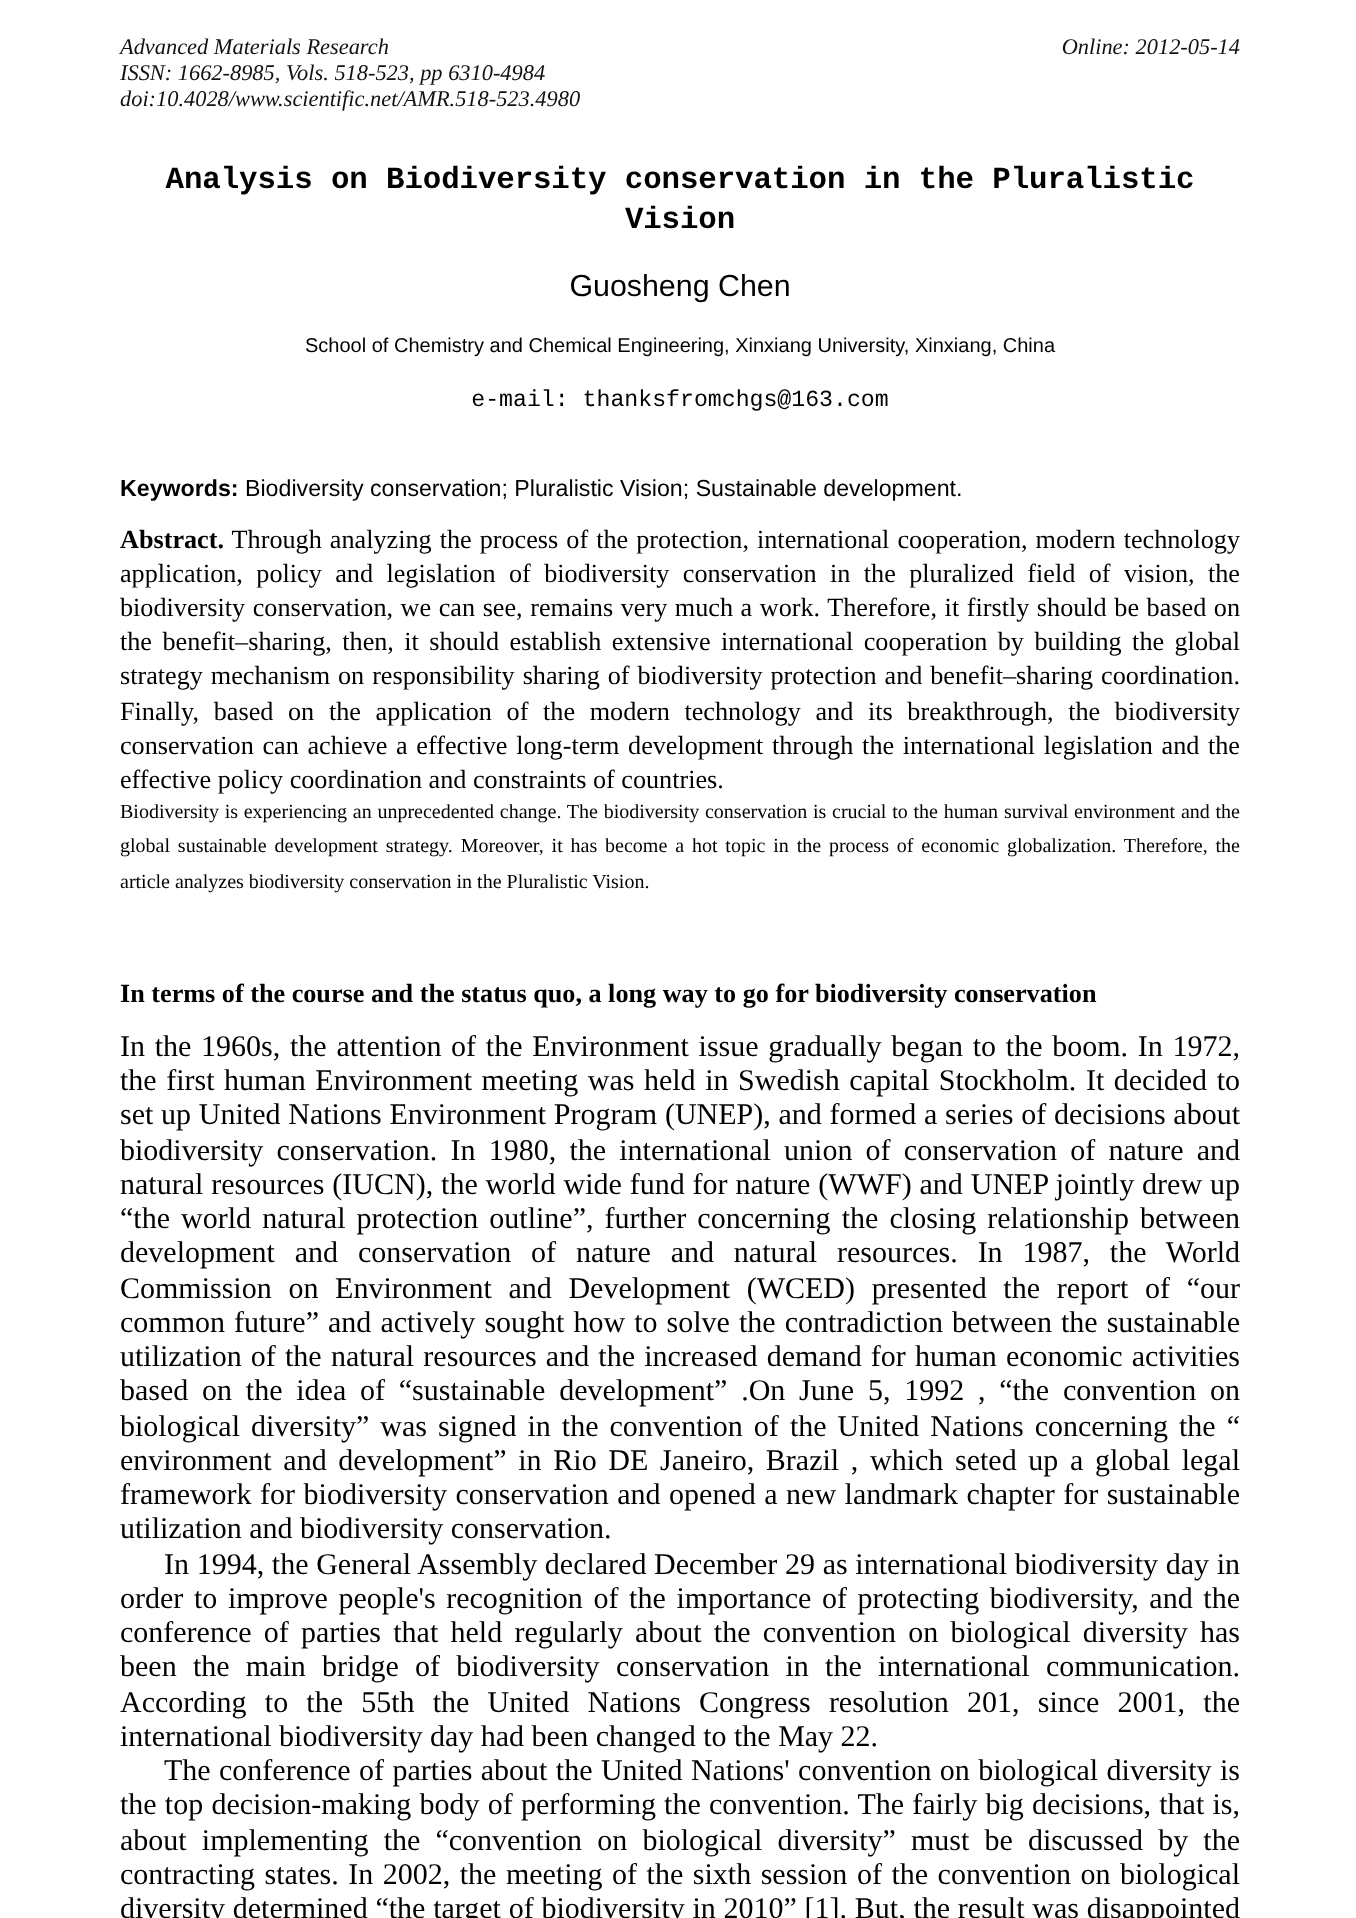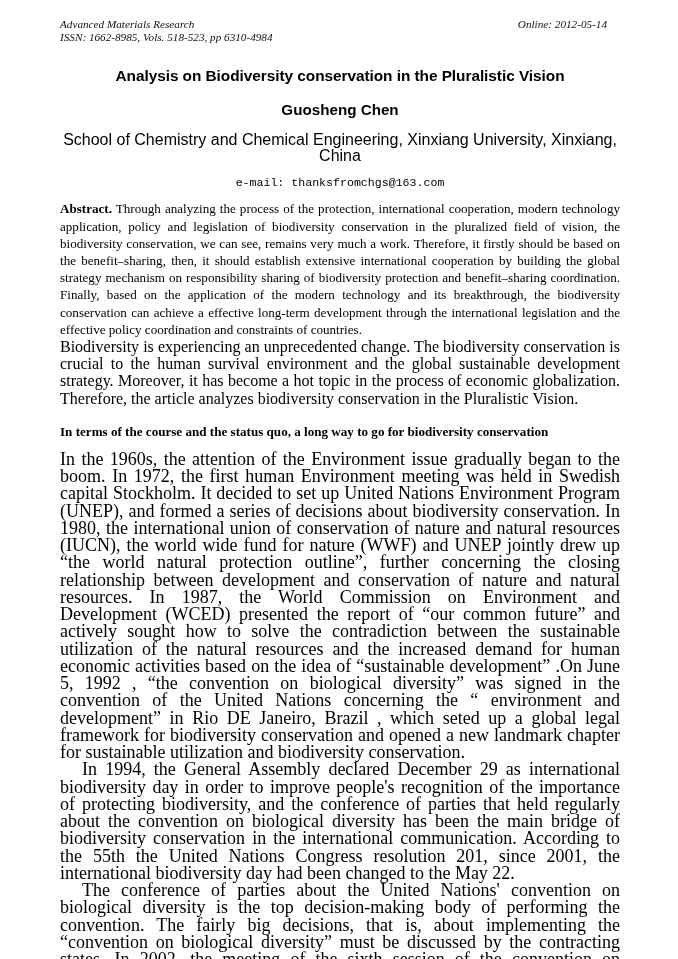--- a/index.html
+++ b/index.html
@@ -33,47 +33,48 @@
     line-height: 13.2px;
     color: #111;
   }
   .journal-header .hdr-line {
     display: block;
     white-space: nowrap;
   }
   .journal-header .online-date {
     position: absolute;
     top: 0;
-    right: 13px;
+    right: 0;
     font-style: italic;
     font-size: 11.2px;
     white-space: nowrap;
   }
 
   
   .title-block {
     margin-top: 22px;
     text-align: center;
     font-family: "Liberation Sans", "DejaVu Sans", sans-serif;
   }
   .paper-title {
     font-size: 15.4px;
     font-weight: bold;
     line-height: 20px;
     letter-spacing: -0.05px;
     margin: 0;
+    font-family: Liberation Mono, monospace;
   }
   .author-name {
     font-size: 15.2px;
-    font-weight: bold;
+    font-weight: normal;
     line-height: 20px;
     margin: 14px 0 0 0;
   }
   .affiliation {
-    font-size: 16px;
+    font-size: 10px;
     line-height: 16px;
     margin: 12px 0 0 0;
   }
   .email-line {
     font-size: 11.6px;
     line-height: 16px;
     margin: 11px 0 0 0;
     font-family: Liberation Mono, monospace;
   }
 
@@ -94,63 +95,67 @@
     font-size: 13.1px;
     line-height: 17.2px;
     text-align: justify;
     text-justify: inter-word;
   }
   .abstract .abs-label {
     font-weight: bold;
   }
   .abstract-tail {
     margin-top: 0;
-    font-size: 16px;
+    font-size: 10px;
     line-height: 17.2px;
     text-align: justify;
   }
 
   
   .section-heading {
-    margin-top: 16px;
+    margin-top: 38px;
     font-size: 13.1px;
     font-weight: bold;
     line-height: 17px;
     text-align: left;
   }
   .body-para {
     margin-top: 11px;
-    font-size: 18px;
+    font-size: 15px;
     line-height: 17.25px;
     text-align: justify;
     text-justify: inter-word;
   }
   .body-para.indent {
     margin-top: 0;
     text-indent: 22px;
   }
 </style>
 </head>
 <body>
 
 <div class="page">
 
   <div class="journal-header">
     <span class="hdr-line">Advanced Materials Research</span>
     <span class="hdr-line">ISSN: 1662-8985, Vols. 518-523, pp 6310-4984</span>
+    <span class="hdr-line">doi:10.4028/www.scientific.net/AMR.518-523.4980</span>
     <span class="online-date">Online: 2012-05-14</span>
   </div>
 
   <div class="title-block">
     <h1 class="paper-title">Analysis on Biodiversity conservation in the Pluralistic Vision</h1>
     <div class="author-name">Guosheng Chen</div>
     <div class="affiliation">School of Chemistry and Chemical Engineering, Xinxiang University, Xinxiang, China</div>
     <div class="email-line">e-mail: thanksfromchgs@163.com</div>
   </div>
 
+  <div class="keywords">
+    <span class="kw-label">Keywords:</span><span> Biodiversity conservation; Pluralistic Vision; Sustainable development.</span>
+  </div>
 
   <div class="abstract">
     <span class="abs-label">Abstract.</span><span> Through analyzing the process of the protection, international cooperation, modern technology application, policy and legislation of biodiversity conservation in the pluralized field of vision, the biodiversity conservation, we can see, remains very much a work. Therefore, it firstly should be based on the benefit–sharing, then, it should establish extensive international cooperation by building the global strategy mechanism on responsibility sharing of biodiversity protection and benefit–sharing coordination. Finally, based on the application of the modern technology and its breakthrough, the biodiversity conservation can achieve a effective long-term development through the international legislation and the effective policy coordination and constraints of countries.</span>
   </div>
   <div class="abstract-tail">Biodiversity is experiencing an unprecedented change. The biodiversity conservation is crucial to the human survival environment and the global sustainable development strategy. Moreover, it has become a hot topic in the process of economic globalization. Therefore, the article analyzes biodiversity conservation in the Pluralistic Vision.</div>
 
   <div class="section-heading">In terms of the course and the status quo, a long way to go for biodiversity conservation</div>
 
   <div class="body-para">In the 1960s, the attention of the Environment issue gradually began to the boom. In 1972, the first human Environment meeting was held in Swedish capital Stockholm. It decided to set up United Nations Environment Program (UNEP), and formed a series of decisions about biodiversity conservation. In 1980, the international union of conservation of nature and natural resources (IUCN), the world wide fund for nature (WWF) and UNEP jointly drew up “the world natural protection outline”, further concerning the closing relationship between development and conservation of nature and natural resources. In 1987, the World Commission on Environment and Development (WCED) presented the report of “our common future” and actively sought how to solve  the contradiction between the sustainable utilization of the natural resources and the increased  demand for human economic activities based on the idea of “sustainable development” .On June 5, 1992 , “the convention on biological diversity” was signed in the convention of the United Nations concerning the “ environment and development” in Rio DE Janeiro, Brazil , which seted up a global legal framework for biodiversity conservation and opened a new landmark chapter for sustainable utilization and biodiversity conservation.</div>
   <div class="body-para indent">In 1994, the General Assembly declared December 29 as international biodiversity day in order to improve people's recognition of the importance of protecting biodiversity, and the conference of parties that held regularly about the convention on biological diversity has been the main bridge of biodiversity conservation in the international communication. According to the 55th the United Nations Congress resolution 201, since 2001, the international biodiversity day had been changed to the May 22.</div>

